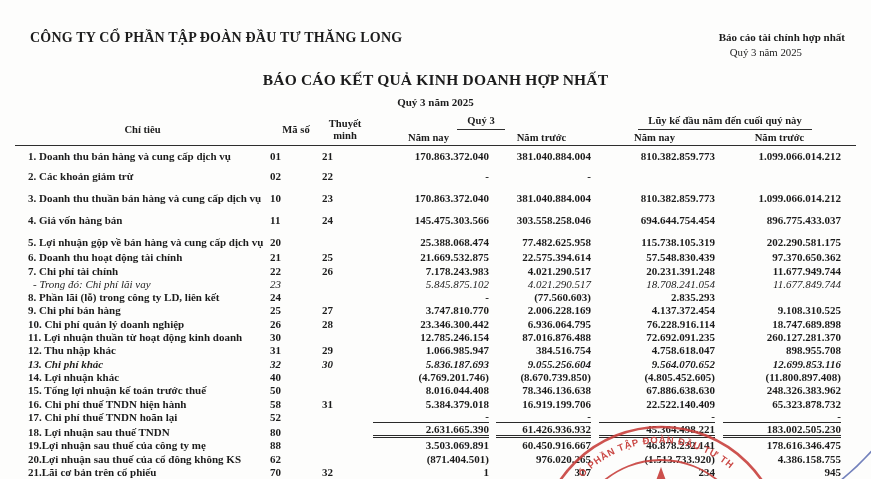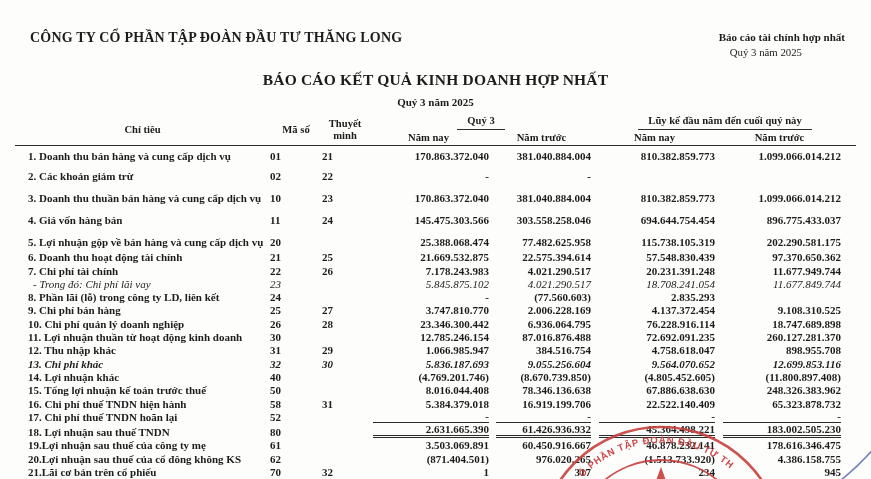--- a/index.html
+++ b/index.html
@@ -259,21 +259,21 @@
           <td class="label"><span class="v">18. Lợi nhuận sau thuế TNDN</span></td>
           <td class="c"><span class="v">80</span></td>
           <td class="c"><span class="v"></span></td>
           <td class="num"><span class="v rule-d">2.631.665.390</span></td>
           <td class="num"><span class="v rule-d">61.426.936.932</span></td>
           <td class="num"><span class="v rule-d">45.364.498.221</span></td>
           <td class="num last"><span class="v rule-d">183.002.505.230</span></td>
         </tr>
         <tr style="height: 13.3px;">
           <td class="label"><span class="v">19.Lợi nhuận sau thuế của công ty mẹ</span></td>
-          <td class="c"><span class="v">61</span></td>
+          <td class="c"><span class="v">88</span></td>
           <td class="c"><span class="v"></span></td>
           <td class="num"><span class="v">3.503.069.891</span></td>
           <td class="num"><span class="v">60.450.916.667</span></td>
           <td class="num"><span class="v">46.878.232.141</span></td>
           <td class="num last"><span class="v">178.616.346.475</span></td>
         </tr>
         <tr style="height: 13.3px;">
           <td class="label"><span class="v">20.Lợi nhuận sau thuế của cổ đông không KS</span></td>
           <td class="c"><span class="v">62</span></td>
           <td class="c"><span class="v"></span></td>

